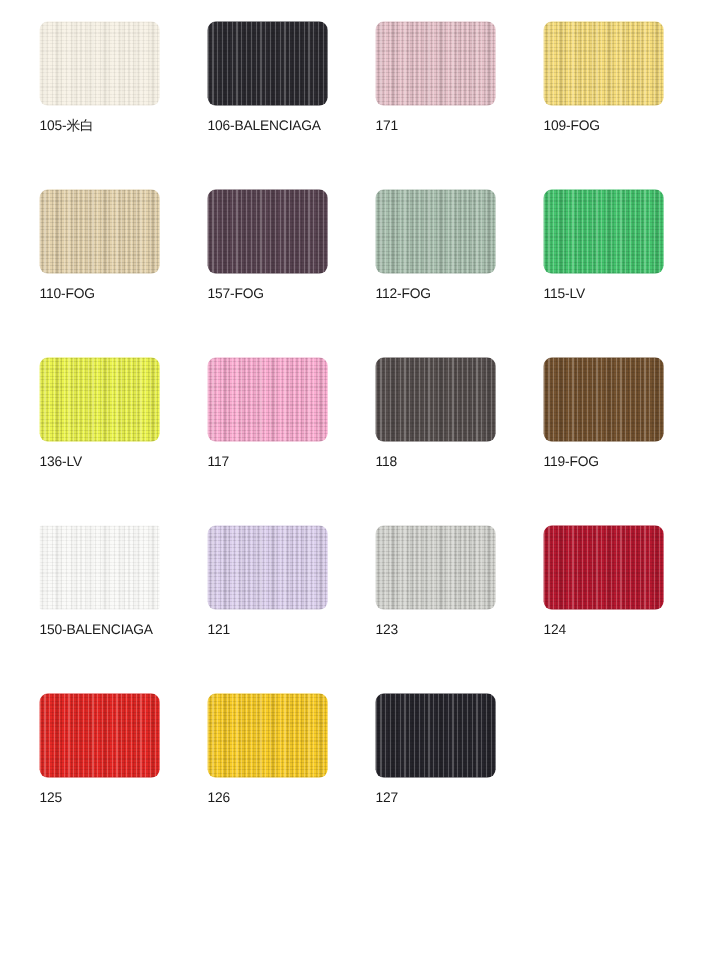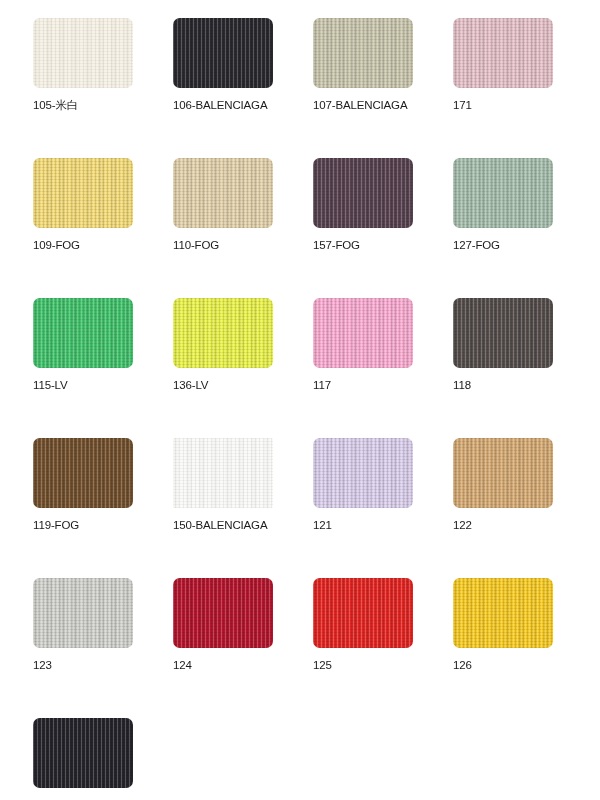--- a/index.html
+++ b/index.html
@@ -134,27 +134,20 @@
         <div class="swatch-label">105-米白</div>
       </div>
       <div class="swatch-cell">
         <div class="swatch-chip" style="background-color: rgb(43, 42, 48);">
           <span class="tex"></span>
           <span class="tex-hi"></span>
         </div>
         <div class="swatch-label">106-BALENCIAGA</div>
       </div>
       <div class="swatch-cell">
-        <div class="swatch-chip" style="background-color: rgb(204, 200, 176);">
-          <span class="tex"></span>
-          <span class="tex-hi"></span>
-        </div>
-        <div class="swatch-label">107-BALENCIAGA</div>
-      </div>
-      <div class="swatch-cell">
         <div class="swatch-chip" style="background-color: rgb(231, 195, 203);">
           <span class="tex"></span>
           <span class="tex-hi"></span>
         </div>
         <div class="swatch-label">171</div>
       </div>
       <div class="swatch-cell">
         <div class="swatch-chip" style="background-color: rgb(246, 221, 124);">
           <span class="tex"></span>
           <span class="tex-hi"></span>
@@ -173,21 +166,21 @@
           <span class="tex"></span>
           <span class="tex-hi"></span>
         </div>
         <div class="swatch-label">157-FOG</div>
       </div>
       <div class="swatch-cell">
         <div class="swatch-chip" style="background-color: rgb(169, 192, 175);">
           <span class="tex"></span>
           <span class="tex-hi"></span>
         </div>
-        <div class="swatch-label">127-FOG</div>
+        <div class="swatch-label">112-FOG</div>
       </div>
       <div class="swatch-cell">
         <div class="swatch-chip" style="background-color: rgb(69, 196, 110);">
           <span class="tex"></span>
           <span class="tex-hi"></span>
         </div>
         <div class="swatch-label">115-LV</div>
       </div>
       <div class="swatch-cell">
         <div class="swatch-chip" style="background-color: rgb(235, 244, 79);">
@@ -223,27 +216,20 @@
           <span class="tex-hi"></span>
         </div>
         <div class="swatch-label">150-BALENCIAGA</div>
       </div>
       <div class="swatch-cell">
         <div class="swatch-chip" style="background-color: rgb(221, 209, 238);">
           <span class="tex"></span>
           <span class="tex-hi"></span>
         </div>
         <div class="swatch-label">121</div>
-      </div>
-      <div class="swatch-cell">
-        <div class="swatch-chip" style="background-color: rgb(215, 172, 118);">
-          <span class="tex"></span>
-          <span class="tex-hi"></span>
-        </div>
-        <div class="swatch-label">122</div>
       </div>
       <div class="swatch-cell">
         <div class="swatch-chip" style="background-color: rgb(211, 212, 207);">
           <span class="tex"></span>
           <span class="tex-hi"></span>
         </div>
         <div class="swatch-label">123</div>
       </div>
       <div class="swatch-cell">
         <div class="swatch-chip" style="background-color: rgb(182, 23, 47);">

